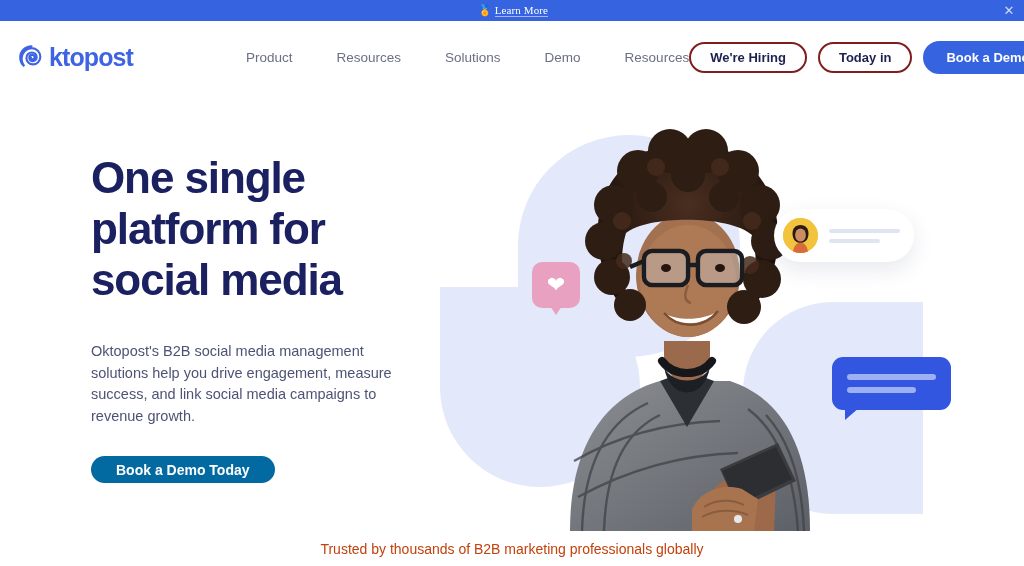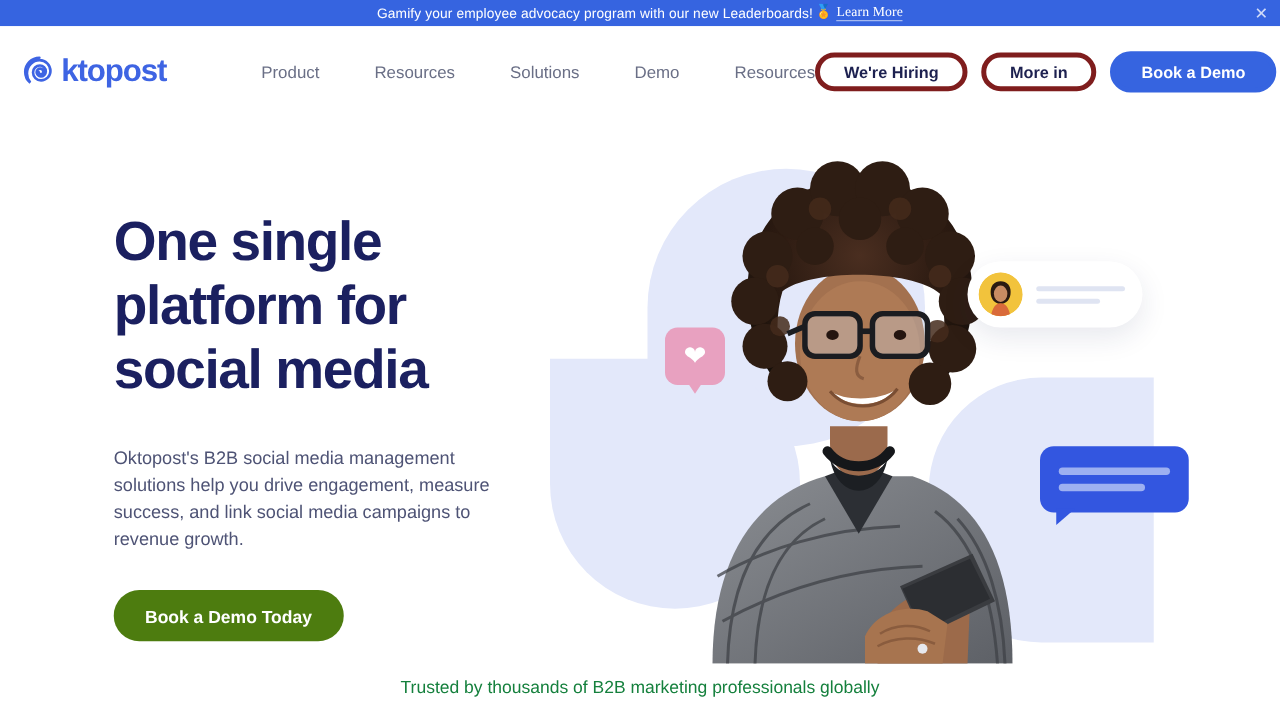--- a/index.html
+++ b/index.html
@@ -68,21 +68,21 @@
     font-size: 25px;
     font-weight: 700;
     color: #3e64e3;
     letter-spacing: -0.9px;
   }
 
   .nav {
     display: flex;
     align-items: center;
     gap: 44px;
-    margin-left: 76px;
+    margin-left: 113px;
   }
   .nav-item {
     font-size: 13.5px;
     color: #6a6f86;
     cursor: pointer;
     white-space: nowrap;
   }
 
   .header-actions {
     margin-left: auto;
@@ -92,21 +92,21 @@
   }
   .btn {
     border-radius: 999px;
     font-size: 13px;
     font-weight: 700;
     white-space: nowrap;
     cursor: pointer;
     display: flex;
     align-items: center;
     justify-content: center;
-    border: 4px solid #7f1d1d;
+    border: 2px solid #7f1d1d;
   }
   .btn-outline {
     height: 31px;
     padding: 0 19px;
     background: #ffffff;
     color: #1d2150;
   }
   .btn-primary {
     height: 33px;
     padding: 0 21px;
@@ -118,43 +118,43 @@
   
   .hero {
     position: relative;
     height: 437px;
     overflow: hidden;
   }
 
   .hero-copy {
     position: absolute;
     left: 91px;
-    top: 74px;
+    top: 58px;
     width: 345px;
     z-index: 6;
   }
   .hero-title {
     font-size: 44px;
     line-height: 51px;
     font-weight: 700;
     color: #1b2060;
     letter-spacing: -1.1px;
   }
   .hero-sub {
     margin-top: 36px;
     font-size: 14.5px;
     line-height: 21.5px;
     color: #4e5375;
     width: 330px;
   }
   .hero-cta {
     margin-top: 29px;
-    height: 41px;
+    height: 27px;
     padding: 0 25px;
-    background: #4d7c0f;
+    background: #0369a1;
     color: #ffffff;
     border: none;
     border-radius: 999px;
     font-size: 14px;
     font-weight: 700;
     font-family: "Liberation Sans", sans-serif;
     cursor: pointer;
     display: inline-flex;
     align-items: center;
     justify-content: center;
@@ -265,28 +265,27 @@
 
   
   .trust {
     height: 35px;
     display: flex;
     align-items: center;
     justify-content: center;
   }
   .trust-text {
     font-size: 14px;
-    color: #15803d;
+    color: #c2410c;
   }
 </style>
 </head>
 <body>
 
 <div class="banner">
-  <span>Gamify your employee advocacy program with our new Leaderboards!</span>
   <span class="banner-emoji">🏅</span>
   <a class="banner-link" href="#">Learn More</a>
   <span class="banner-close">✕</span>
 </div>
 
 <div class="header">
 
   <div class="logo">
     <span class="logo-mark">
       <svg viewBox="0 0 32 32" width="27" height="27" aria-hidden="true">
@@ -299,21 +298,21 @@
   <div class="nav">
     <div class="nav-item">Product</div>
     <div class="nav-item">Resources</div>
     <div class="nav-item">Solutions</div>
     <div class="nav-item">Demo</div>
     <div class="nav-item">Resources</div>
   </div>
 
   <div class="header-actions">
     <div class="btn btn-outline">We're Hiring</div>
-    <div class="btn btn-outline">More in</div>
+    <div class="btn btn-outline">Today in</div>
     <div class="btn btn-primary">Book a Demo</div>
   </div>
 </div>
 
 <div class="hero">
 
   <div class="hero-copy">
     <h1 class="hero-title">One single platform for social media</h1>
     <p class="hero-sub">Oktopost's B2B social media management solutions help you drive engagement, measure success, and link social media campaigns to revenue growth.</p>
     <button class="hero-cta">Book a Demo Today</button>

